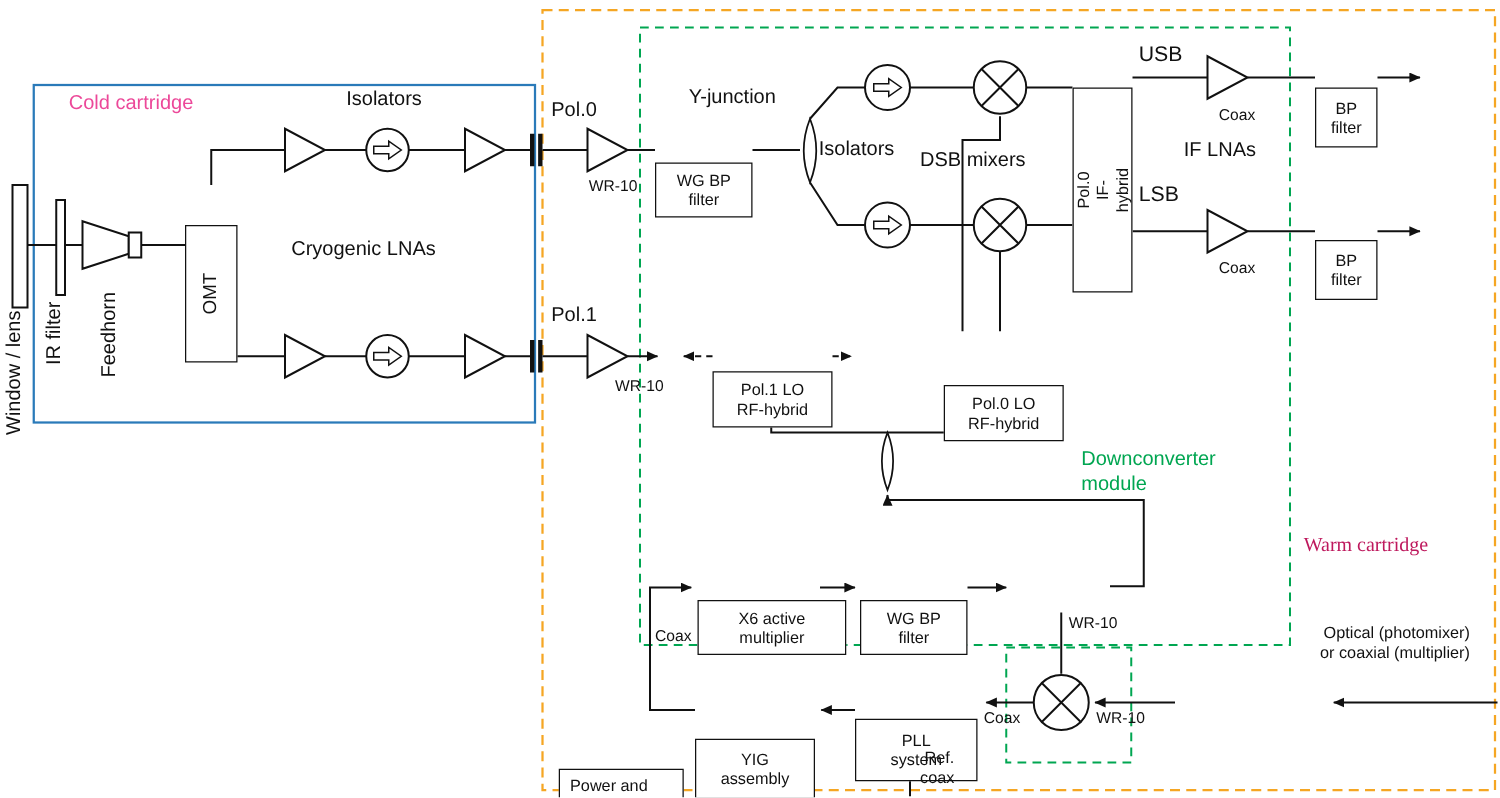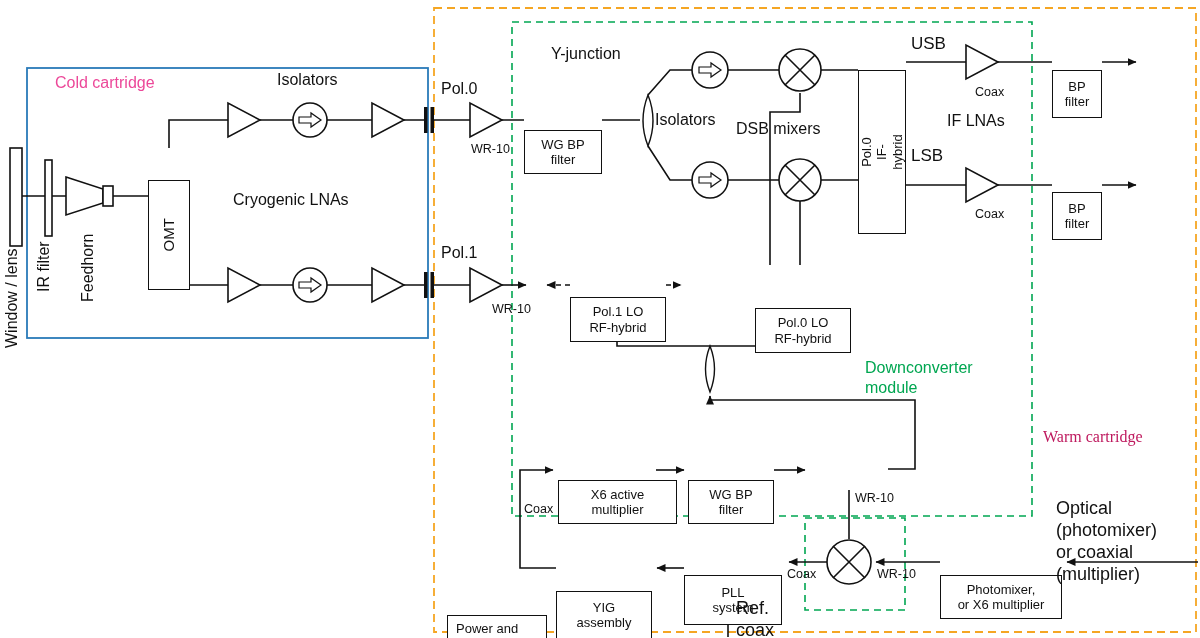--- a/index.html
+++ b/index.html
@@ -7,21 +7,21 @@
           font-family:"Liberation Sans",sans-serif;color:#111;overflow:hidden;}
   svg.layer{position:absolute;left:0;top:0;z-index:1;}
   .box{position:absolute;background:#fff;border:1.5px solid #111;z-index:2;
        display:flex;align-items:center;justify-content:center;text-align:center;
        font-size:13px;line-height:1.18;white-space:pre-line;box-sizing:border-box;margin-top:32px;}
   .box.leftalign{justify-content:flex-start;text-align:left;padding-left:8px;}
   .vert span{display:inline-block;transform:rotate(-90deg);white-space:pre-line;text-align:center;}
   .lbl{position:absolute;font-size:16px;line-height:1.22;white-space:pre-line;z-index:3;}
   .small{font-size:12.5px;}
   .big{font-size:17px;}
-  .note{font-size:18px;}
+  .note{font-size:13px;text-align:right;}
   .rot{transform-origin:0 0;transform:rotate(-90deg);white-space:nowrap;}
   .blue{color:#ec4899;}
   .orange{color:#be185d;font-family:Liberation Serif, serif;}
   .green{color:#00a651;}
 </style>
 </head>
 <body>
 
 <div class="canvas">
 
@@ -145,33 +145,31 @@
   <div class="box" style="left:1052px;top:160px;width:50px;height:48px">BP
 filter</div>
   <div class="box" style="left:558px;top:448px;width:119px;height:44px">X6 active
 multiplier</div>
   <div class="box" style="left:688px;top:448px;width:86px;height:44px">WG BP
 filter</div>
   <div class="box" style="left:556px;top:559px;width:96px;height:48px">YIG
 assembly</div>
   <div class="box" style="left:684px;top:543px;width:98px;height:50px">PLL
 system</div>
-  <div class="box" style="left:940px;top:543px;width:122px;height:44px">Photomixer,
-or X6 multiplier</div>
   <div class="box leftalign" style="left:447px;top:583px;width:100px;height:42px">Power and
 control</div>
 
   <div class="lbl blue" style="left:55px;top:73px">Cold cartridge</div>
   <div class="lbl" style="left:277px;top:70px">Isolators</div>
   <div class="lbl" style="left:233px;top:190px">Cryogenic LNAs</div>
   <div class="lbl" style="left:441px;top:79px">Pol.0</div>
   <div class="lbl small" style="left:471px;top:142px">WR-10</div>
   <div class="lbl" style="left:441px;top:243px">Pol.1</div>
   <div class="lbl small" style="left:492px;top:302px">WR-10</div>
-  <div class="lbl" style="left:551px;top:44px">Y-junction</div>
+  <div class="lbl" style="left:551px;top:68px">Y-junction</div>
   <div class="lbl" style="left:655px;top:110px">Isolators</div>
   <div class="lbl" style="left:736px;top:119px">DSB mixers</div>
   <div class="lbl big" style="left:911px;top:34px">USB</div>
   <div class="lbl big" style="left:911px;top:146px">LSB</div>
   <div class="lbl" style="left:947px;top:111px">IF LNAs</div>
   <div class="lbl small" style="left:975px;top:85px">Coax</div>
   <div class="lbl small" style="left:975px;top:207px">Coax</div>
   <div class="lbl green" style="left:865px;top:358px">Downconverter
 module</div>
   <div class="lbl orange" style="left:1043px;top:427px">Warm cartridge</div>

